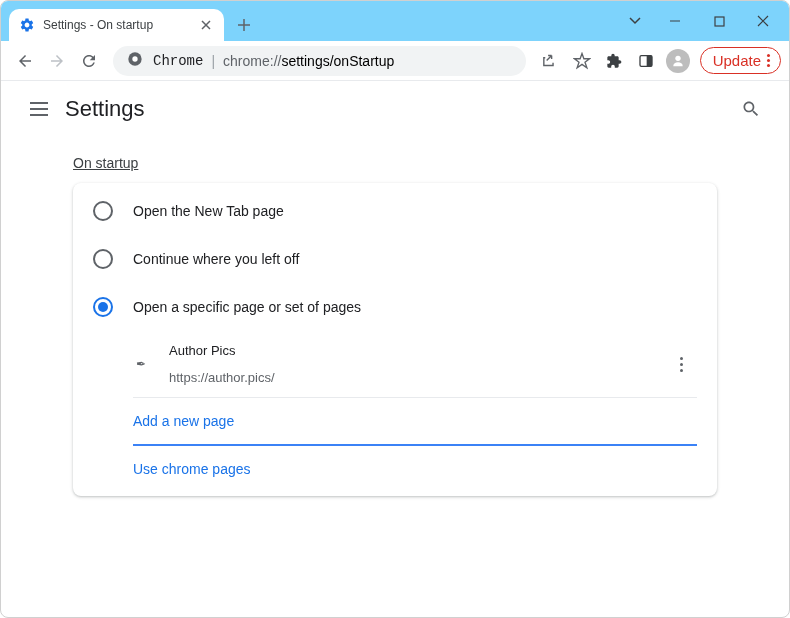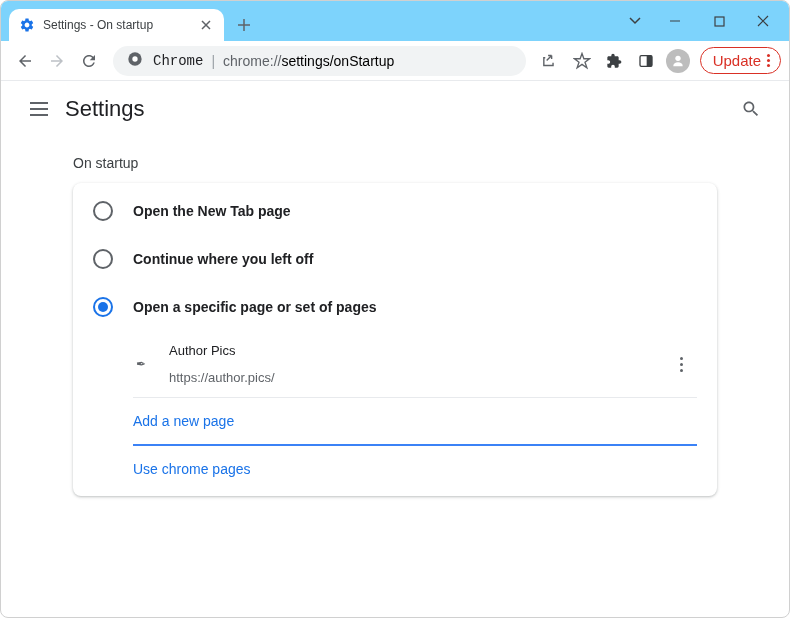--- a/index.html
+++ b/index.html
@@ -25,23 +25,23 @@
 .update-btn { border: 1.5px solid #d93025; color: #d93025; border-radius: 16px; padding: 4px 10px 4px 12px; font-size: 15px; display: flex; align-items: center; gap: 6px; cursor: pointer; margin-left: 6px; }
 .update-dots { display: flex; flex-direction: column; gap: 2px; }
 .update-dots span { width: 3px; height: 3px; background: #d93025; border-radius: 50%; }
 .header { height: 56px; display: flex; align-items: center; padding: 0 18px; }
 .menu-btn { width: 40px; height: 40px; display: flex; align-items: center; justify-content: center; cursor: pointer; }
 .menu-icon { display: flex; flex-direction: column; gap: 4px; }
 .menu-icon span { width: 18px; height: 2px; background: #5f6368; }
 .header-title { font-size: 22px; color: #202124; margin-left: 6px; }
 .search-btn { margin-left: auto; width: 40px; height: 40px; display: flex; align-items: center; justify-content: center; cursor: pointer; }
 .content { padding: 10px 72px; }
-.section-title { font-size: 14px; color: #3c4043; margin-bottom: 12px; margin-top: 8px; }
+.section-title { font-size: 14px; color: #3c4043; margin-bottom: 12px; margin-top: 8px; text-decoration: underline; }
 .card { background: #fff; border-radius: 8px; box-shadow: 0 1px 2px rgba(60,64,67,0.2), 0 1px 3px 1px rgba(60,64,67,0.1); padding: 4px 0; }
-.radio-row { display: flex; align-items: center; padding: 14px 20px; cursor: pointer; font-weight: bold; }
+.radio-row { display: flex; align-items: center; padding: 14px 20px; cursor: pointer; }
 .radio { width: 20px; height: 20px; border: 2px solid #5f6368; border-radius: 50%; margin-right: 20px; flex-shrink: 0; position: relative; }
 .radio.selected { border-color: #1a73e8; }
 .radio.selected::after { content: ''; position: absolute; width: 10px; height: 10px; background: #1a73e8; border-radius: 50%; top: 3px; left: 3px; }
 .radio-label { font-size: 14px; color: #202124; }
 .sub-section { margin-left: 60px; margin-right: 20px; }
 .page-row { display: flex; align-items: center; padding: 12px 0; border-bottom: 1px solid #e8eaed; }
 .page-favicon { width: 16px; height: 16px; margin-right: 20px; display: flex; align-items: center; justify-content: center; font-size: 12px; color: #5f6368; }
 .page-info { flex: 1; }
 .page-name { font-size: 13px; color: #202124; }
 .page-url { font-size: 13px; color: #5f6368; margin-top: 12px; }

